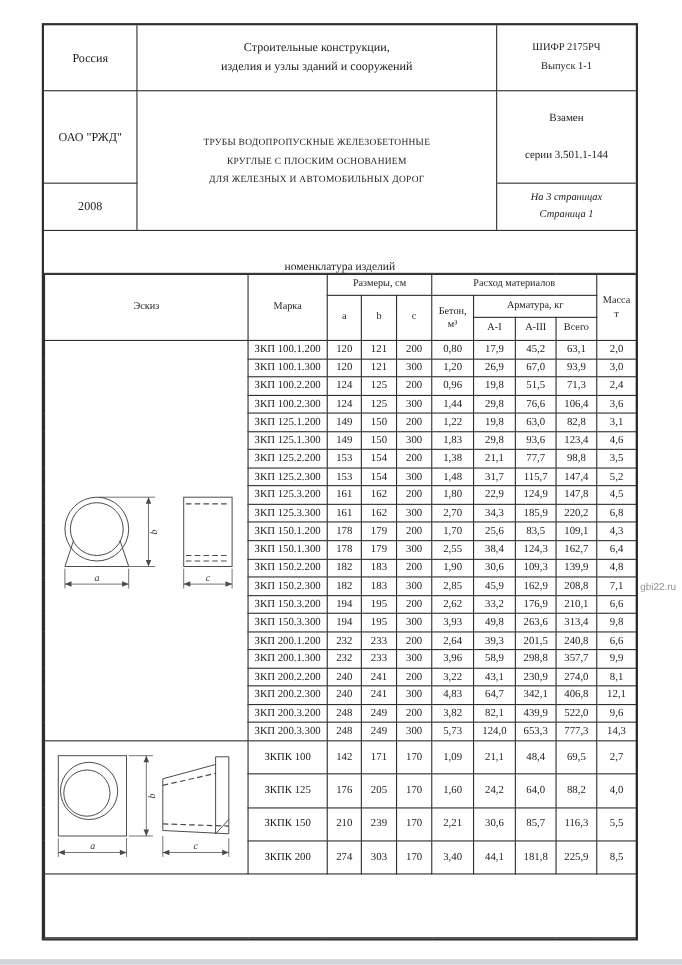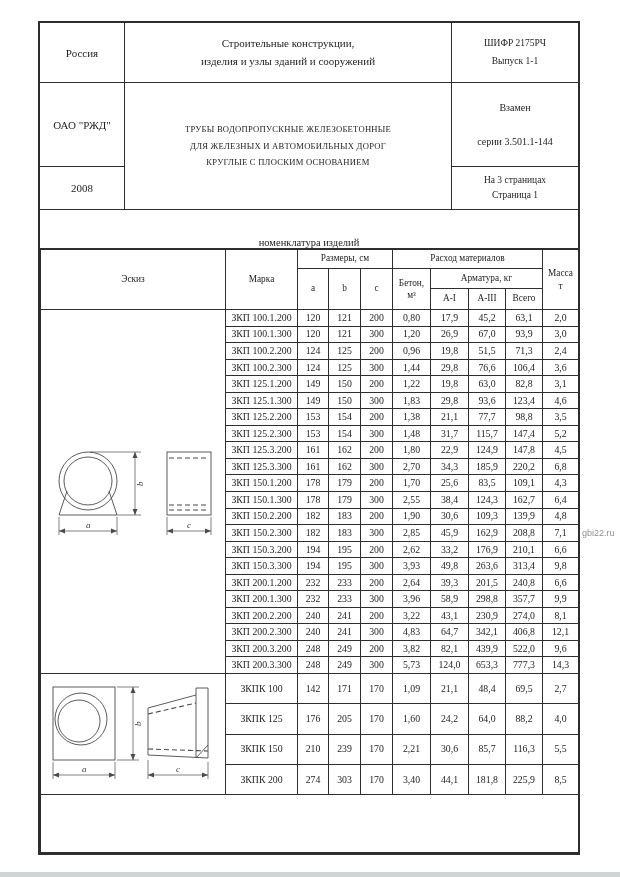--- a/index.html
+++ b/index.html
@@ -22,21 +22,21 @@
   .hcell{display:flex;flex-direction:column;justify-content:center;align-items:center;text-align:center;}
   .b-r{border-right:1px solid #2e2e2e;}
   .b-b{border-bottom:1px solid #2e2e2e;}
   .cell-country{font-size:11px;}
   .cell-category{font-size:11px;line-height:1.55;align-items:center;}
   .cell-cipher{font-size:9.5px;line-height:1.8;}
   .cell-org{font-size:11px;}
   .cell-doc-title{grid-column:2;grid-row:2 / 4;font-size:8.6px;line-height:1.95;letter-spacing:.25px;}
   .cell-replaces{font-size:10px;line-height:1.8;gap:16px;}
   .cell-year{font-size:11px;}
-  .cell-pages{font-size:9.5px;line-height:1.55;}
+  .cell-pages{font-size:9.5px;line-height:1.55;font-style:italic;}
   
   .nomenclature{
     height:38px;border-bottom:1px solid #2e2e2e;
     display:flex;align-items:flex-end;justify-content:center;font-size:10.5px;
   }
   
   table.spec{
     border-collapse:collapse;table-layout:fixed;width:538px;
   }
   table.spec th,table.spec td{
@@ -81,22 +81,22 @@
     </div>
     <div class="hcell b-b cell-cipher">
       <div>ШИФР 2175РЧ</div>
       <div>Выпуск 1-1</div>
     </div>
     <div class="hcell b-r b-b cell-org">
       <div>ОАО "РЖД"</div>
     </div>
     <div class="hcell b-r cell-doc-title">
       <div>ТРУБЫ ВОДОПРОПУСКНЫЕ ЖЕЛЕЗОБЕТОННЫЕ</div>
+      <div>КРУГЛЫЕ С ПЛОСКИМ ОСНОВАНИЕМ</div>
       <div>ДЛЯ ЖЕЛЕЗНЫХ И АВТОМОБИЛЬНЫХ ДОРОГ</div>
-      <div>КРУГЛЫЕ С ПЛОСКИМ ОСНОВАНИЕМ</div>
     </div>
     <div class="hcell b-b cell-replaces">
       <div>Взамен</div>
       <div>серии 3.501.1-144</div>
     </div>
     <div class="hcell b-r cell-year">
       <div>2008</div>
     </div>
     <div class="hcell cell-pages">
       <div>На 3 страницах</div>

